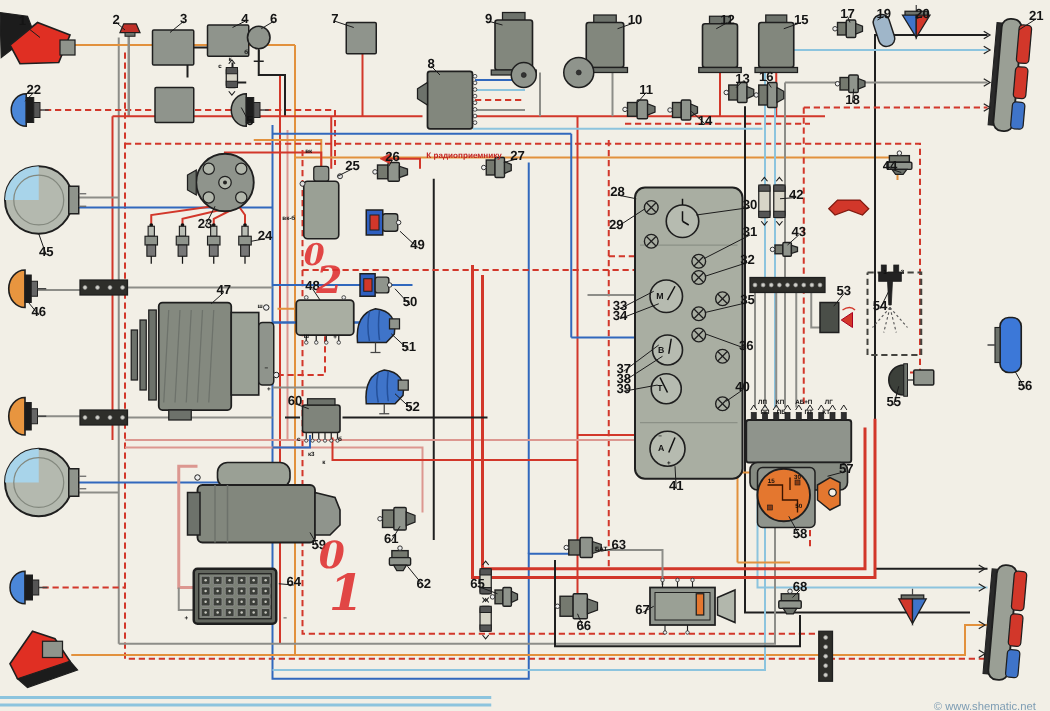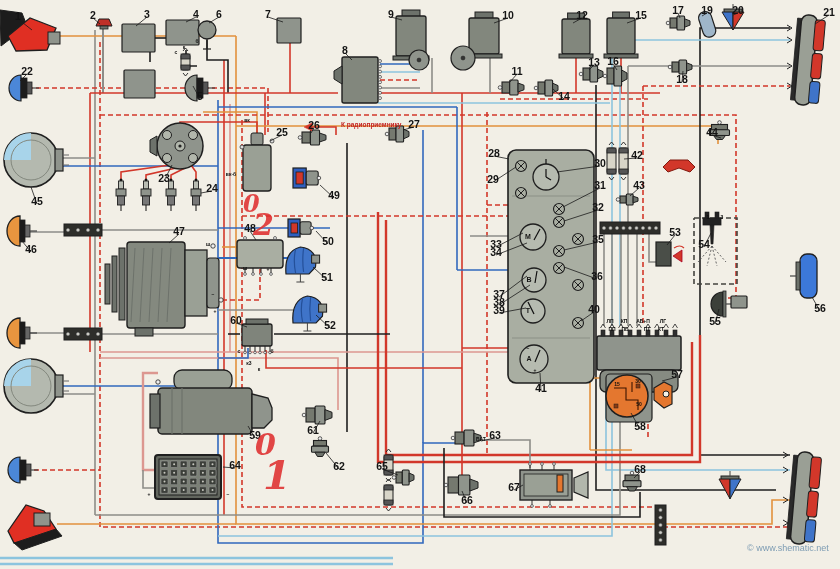--- a/index.html
+++ b/index.html
@@ -6,21 +6,21 @@
   .stage{position:relative;width:840px;height:569px;background:#f2efe6;overflow:hidden;font-family:"Liberation Sans",sans-serif}
   svg{position:absolute;left:0;top:0}
   svg text{font-family:"Liberation Sans",sans-serif}
   .note{position:absolute;color:#c32222;font-size:6.5px;font-weight:bold;white-space:nowrap}
   #radio-note{left:341px;top:121px}
   .hand{position:absolute;color:#df2f2f;font-family:"DejaVu Serif",serif;font-style:italic;font-weight:bold;opacity:.88;line-height:1}
   #hand-0a{left:243px;top:192px;font-size:24px}
   #hand-2{left:253px;top:210px;font-size:30px}
   #hand-0b{left:255px;top:430px;font-size:30px}
   #hand-1{left:263px;top:455px;font-size:40px}
-  #watermark{position:absolute;left:747px;top:543px;font-size:9px;color:#7d9cb3;white-space:nowrap}
+  #watermark{position:absolute;left:747px;top:560px;font-size:9px;color:#7d9cb3;white-space:nowrap}
 </style>
 </head>
 <body>
 
 <div class="stage">
   <svg id="dg" width="840" height="569" viewBox="0 0 840 569">
       <g>
         <polyline points="95,30 95,515" fill="none" stroke="#8d8d88" stroke-width="1.6"></polyline>
         <polyline points="100,42 100,527 788,527" fill="none" stroke="#d2372a" stroke-width="1.6" stroke-dasharray="5,3"></polyline>
         <polyline points="90,93 90,352" fill="none" stroke="#d2372a" stroke-width="1.6"></polyline>

